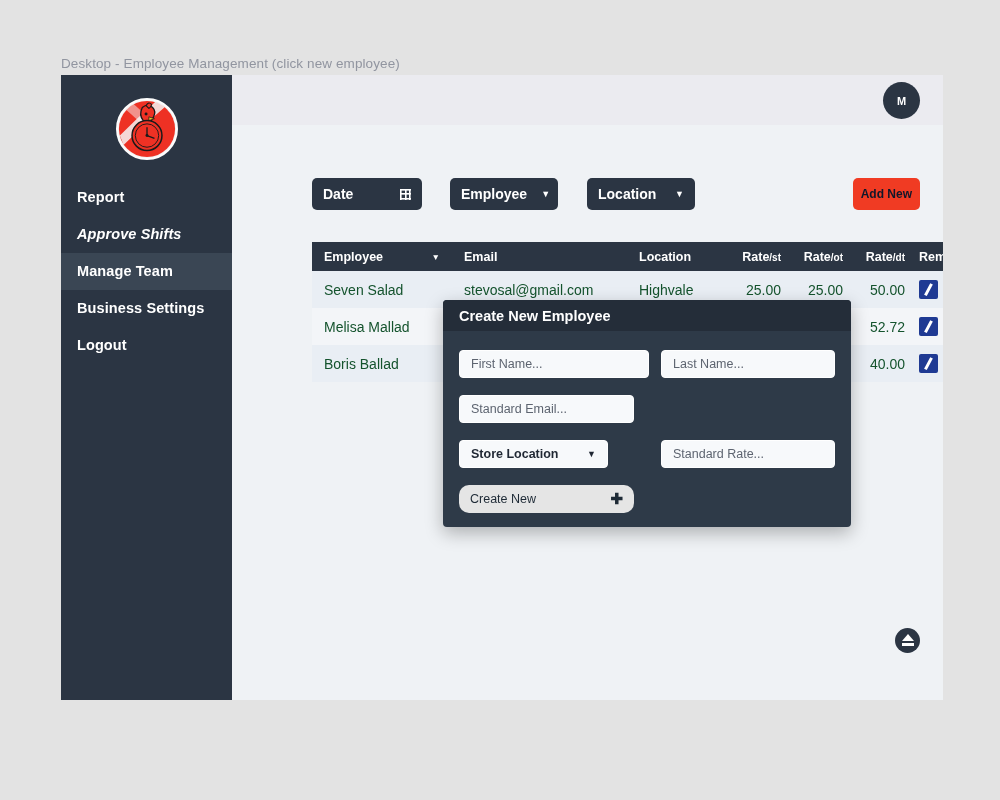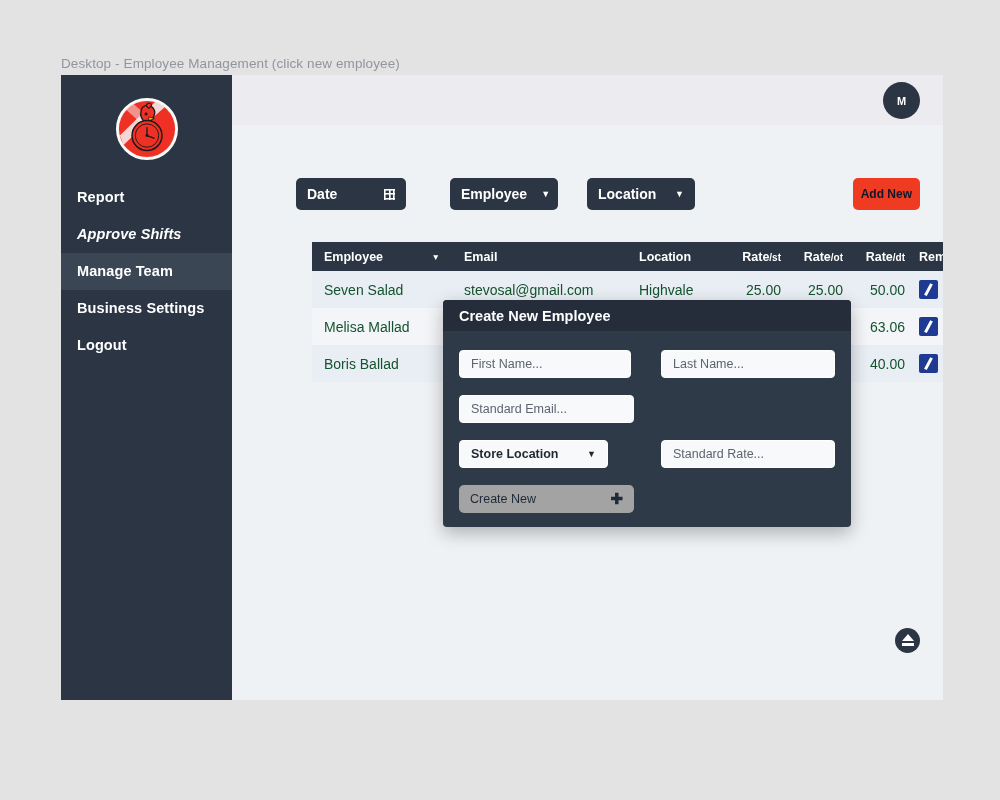--- a/index.html
+++ b/index.html
@@ -82,21 +82,21 @@
     background: #2b3543; color: #ffffff;
     border-radius: 5px;
     font-size: 14px; font-weight: bold;
     display: flex; align-items: center;
     padding: 0 11px; cursor: pointer;
     white-space: nowrap;
   }
   .pill .lbl { flex: 0 0 auto; }
   .pill .gap { flex: 1 1 auto; min-width: 14px; }
   .caret { font-size: 9px; line-height: 1; }
-  #btn-date     { left: 64px;  width: 110px; }
+  #btn-date     { left: 80px;  width: 110px; }
   #btn-employee { left: 218px; width: 108px; }
   #btn-location { left: 355px; width: 108px; }
   .grid-ico {
     width: 11px; height: 11px;
     background:
       linear-gradient(#fff,#fff) 0 0/100% 1.6px no-repeat,
       linear-gradient(#fff,#fff) 0 4.7px/100% 1.6px no-repeat,
       linear-gradient(#fff,#fff) 0 9.4px/100% 1.6px no-repeat,
       linear-gradient(#fff,#fff) 0 0/1.6px 100% no-repeat,
       linear-gradient(#fff,#fff) 4.7px 0/1.6px 100% no-repeat,
@@ -176,29 +176,29 @@
     position: absolute; height: 28px;
     background: #f7f9fb; border: 1px solid #ffffff;
     border-radius: 4px;
     display: flex; align-items: center;
     padding: 0 11px;
     font-size: 12.5px; color: #5d6470;
     cursor: text;
   }
   .field.select { color: #1f2733; font-weight: bold; cursor: pointer; justify-content: space-between; }
   .field.select .caret { color: #1f2733; font-size: 9px; }
-  #f-first { left: 16px;  top: 19px;  width: 172px; }
+  #f-first { left: 16px;  top: 19px;  width: 190px; }
   #f-last  { left: 218px; top: 19px;  width: 174px; }
   #f-email { left: 16px;  top: 64px;  width: 175px; }
   #f-store { left: 16px;  top: 109px; width: 149px; }
   #f-rate  { left: 218px; top: 109px; width: 174px; }
   #btn-create {
     position: absolute; left: 16px; top: 154px;
     width: 175px; height: 28px;
-    background: #a3a3a3; border: none; border-radius: 5px;
+    background: #e5e5e5; border: none; border-radius: 10px;
     color: #1e2a36; font-family: inherit; font-size: 12.5px;
     display: flex; align-items: center; justify-content: space-between;
     padding: 0 11px; cursor: pointer;
   }
   #btn-create .plus { font-size: 15px; font-weight: bold; }
 
   
   #eject-fab {
     position: absolute; right: 23px; bottom: 47px;
     width: 25px; height: 25px; border-radius: 50%;
@@ -339,21 +339,21 @@
             <td class="act">
               <span class="icon-btn edit-btn"></span>
             </td>
           </tr>
           <tr>
             <td>Melisa Mallad</td>
             <td></td>
             <td></td>
             <td class="num"></td>
             <td class="num"></td>
-            <td class="num">63.06</td>
+            <td class="num">52.72</td>
             <td class="act">
               <span class="icon-btn edit-btn"></span>
             </td>
           </tr>
           <tr>
             <td>Boris Ballad</td>
             <td></td>
             <td></td>
             <td class="num"></td>
             <td class="num"></td>

